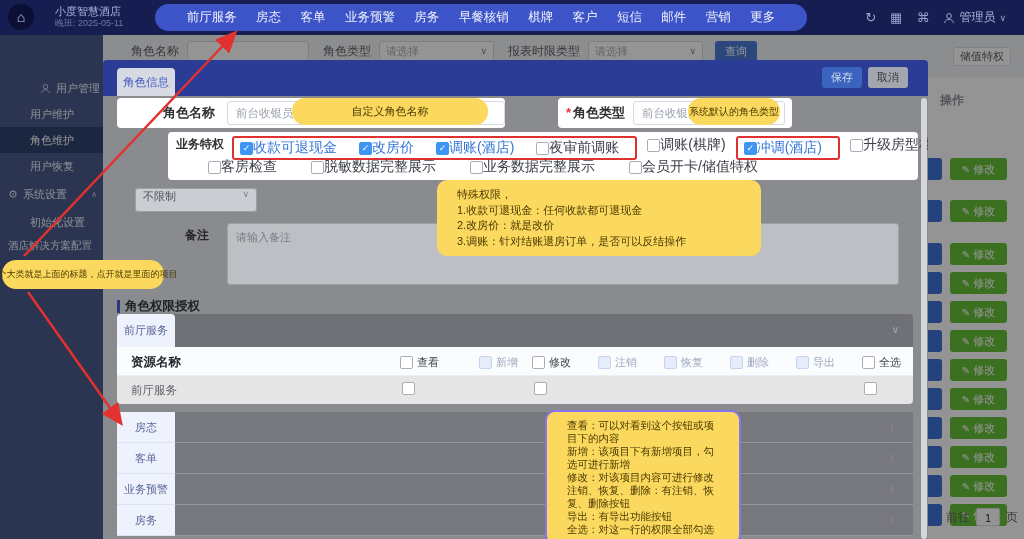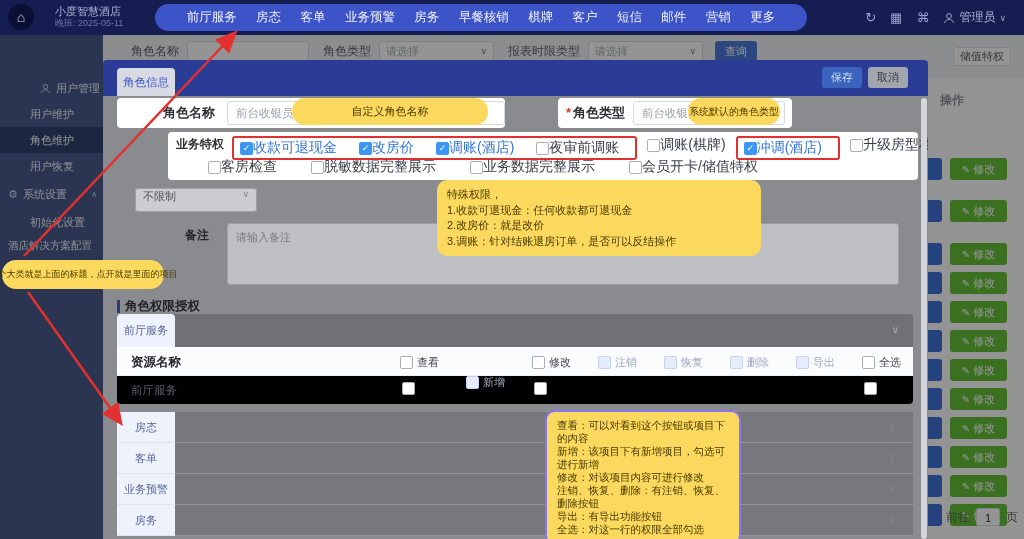--- a/index.html
+++ b/index.html
@@ -84,38 +84,38 @@
   .chev { font-size:9px; color:#7e8188; }
 
   .sec-title { position:absolute; left:14px; top:238px; display:flex; align-items:center; gap:5px; }
   .sec-bar { width:3px; height:13px; background:#2c3a84; }
   .sec-text { font-size:12.5px; font-weight:bold; color:#1e2126; }
 
   .acc-band { position:absolute; left:14px; top:254px; width:796px; height:33px; background:#707177; border-radius:4px 4px 0 0; }
   .acc-tab { position:absolute; left:0; top:0; width:58px; height:33px; background:#eef2fd; border-radius:4px 4px 0 0; font-size:11px; color:#5b6796; display:flex; align-items:center; justify-content:center; cursor:pointer; }
   .acc-band .chev-r { position:absolute; right:14px; top:10px; color:#aaacb2; font-size:10px; }
 
-  .perm-table { position:absolute; left:14px; top:287px; width:796px; height:57px; background:#000000; border-radius:0 0 4px 4px; }
+  .perm-table { position:absolute; left:14px; top:287px; width:796px; height:57px; background:#e5e5e5; border-radius:0 0 4px 4px; }
   .pt-head { position:absolute; left:0; top:0; width:796px; height:29px; border-bottom:1px solid #eceef3; background:#fbfcfe; }
   .pt-name-h { position:absolute; left:14px; top:7px; font-size:12.5px; font-weight:bold; color:#23262e; }
   .pt-col { position:absolute; top:8px; display:flex; align-items:center; gap:4px; font-size:11px; color:#3f434e; cursor:pointer; }
   .pt-col.dis { color:#9fa8c0; }
   .pt-row-name { position:absolute; left:14px; top:36px; font-size:11.5px; color:#5a5e6a; }
   .pt-row-cb { position:absolute; top:35px; }
 
   .acc-rows { position:absolute; left:14px; top:352px; width:796px; }
   .acc-row { position:absolute; left:0; width:796px; height:31px; background:#77787d; border-bottom:1px solid #95969b; }
   .acc-row .cell { position:absolute; left:0; top:0; width:58px; height:31px; background:#eef2fd; border-bottom:1px solid #dde3f5; font-size:11px; color:#5b6796; display:flex; align-items:center; justify-content:center; cursor:pointer; }
   .acc-row .chev-r { position:absolute; right:14px; top:9px; color:#a3a6ad; font-size:10px; }
 
   
   .note { position:absolute; background:#fbd95e; color:#4a3a00; z-index:60; }
   .note-pill { border-radius:13px; display:flex; align-items:center; justify-content:center; font-size:11px; white-space:nowrap; }
   .note-roletype { font-size:10px; }
-  .note-block { border-radius:10px; padding:7px 10px; font-size:11px; line-height:15.5px; }
+  .note-block { border-radius:10px; padding:7px 20px; font-size:11px; line-height:15.5px; }
   .note-left { border-radius:14px; font-size:9px; display:flex; align-items:center; justify-content:center; white-space:nowrap; }
   .note-perm { border:2px solid #8b74f0; line-height:13px; font-size:10.5px; }
   .arrows { position:absolute; left:0; top:0; z-index:55; pointer-events:none; }
 </style>
 </head>
 <body>
 
 <div class="topbar">
   <div class="logo-wrap">
     <div class="logo">⌂</div>
@@ -342,21 +342,21 @@
     <span class="chev-r">∨</span>
   </div>
 
   <div class="perm-table">
     <div class="pt-head">
       <span class="pt-name-h">资源名称</span>
     <div class="pt-col" style="left: 283px;">
           <div class="cb"></div>
           <span>查看</span>
         </div>
-        <div class="pt-col dis" style="left: 349px; margin-top: 20px;">
+        <div class="pt-col dis" style="left: 362px;">
           <div class="cb dis"></div>
           <span>新增</span>
         </div>
         <div class="pt-col" style="left: 415px;">
           <div class="cb"></div>
           <span>修改</span>
         </div>
         <div class="pt-col dis" style="left: 481px;">
           <div class="cb dis"></div>
           <span>注销</span>

